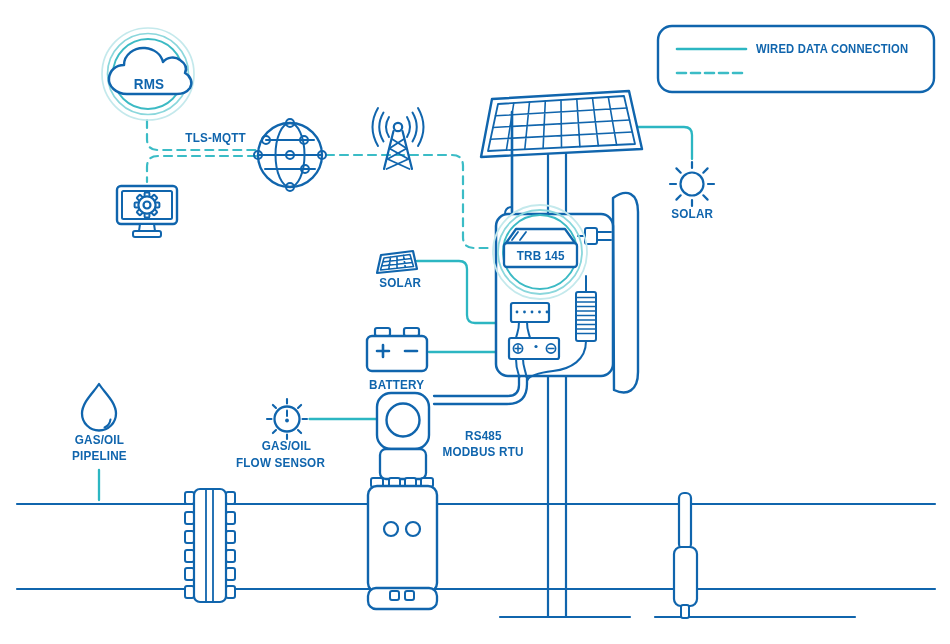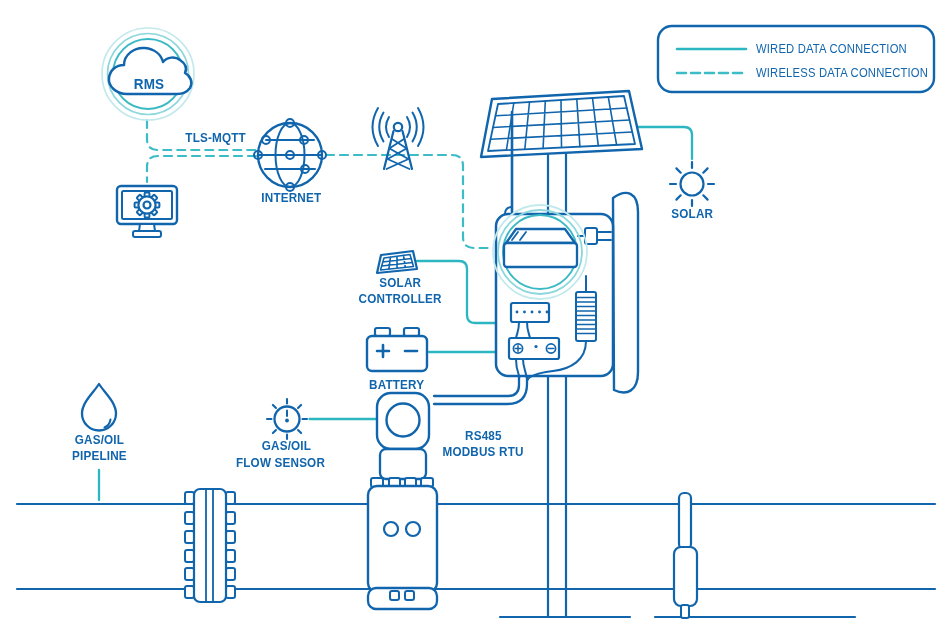--- a/index.html
+++ b/index.html
@@ -18,21 +18,21 @@
   .td{stroke:var(--tealdash);stroke-dasharray:8 6;}
   .wf{fill:#fff;}
   .bf{fill:var(--blue);stroke:none;}
   .r1{stroke:var(--ring1);} .r2{stroke:var(--ring2);} .r3{stroke:var(--ring3);}
   .lbl{
     position:absolute;width:240px;margin-left:-120px;text-align:center;
     color:var(--blue);font-weight:bold;font-size:13px;line-height:15px;
     letter-spacing:.2px;white-space:nowrap;
   }
   .lbl-left{
-    position:absolute;color:var(--blue);font-weight:normal;font-size:12.5px;
+    position:absolute;color:var(--blue);font-weight:bold;font-size:12.5px;
     line-height:15px;letter-spacing:.2px;white-space:nowrap;
   }
   .c{display:inline-block;transform:scaleX(.9);}
   .lbl-left .c{transform-origin:left center;}
 </style>
 </head>
 <body>
 
 <div class="stage">
 <svg width="950" height="644" viewBox="0 0 950 644">
@@ -245,26 +245,24 @@
 
   <g>
     <rect class="b" stroke-width="2.4" x="658" y="26" width="276" height="66" rx="14"></rect>
     <path class="t" stroke-width="2.6" d="M677,49 H746"></path>
     <path class="td" stroke-width="2.6" d="M677,73 H746" style="stroke-dasharray:9 5"></path>
   </g>
 </svg>
 
   <div class="lbl" style="left:149px;top:76px;font-size:15px"><span class="c">RMS</span></div>
   <div class="lbl" style="left:216px;top:130px"><span class="c">TLS-MQTT</span></div>
-  <div class="lbl" style="left:291px;top:190px"><span class="c">INTERNET</span></div>
   <div class="lbl" style="left:692px;top:206px"><span class="c">SOLAR</span></div>
+  <div class="lbl" style="left:540.5px;top:248px;font-size:13px"><span class="c">TRB 145</span></div>
   <div class="lbl" style="left:400px;top:275px"><span class="c">SOLAR</span></div>
-  <div class="lbl" style="left:400px;top:291px"><span class="c">CONTROLLER</span></div>
   <div class="lbl" style="left:397px;top:377px"><span class="c">BATTERY</span></div>
   <div class="lbl" style="left:483px;top:428px"><span class="c">RS485</span></div>
   <div class="lbl" style="left:483px;top:444px"><span class="c">MODBUS RTU</span></div>
   <div class="lbl" style="left:99px;top:432px"><span class="c">GAS/OIL</span></div>
   <div class="lbl" style="left:99px;top:448px"><span class="c">PIPELINE</span></div>
   <div class="lbl" style="left:286px;top:438px"><span class="c">GAS/OIL</span></div>
   <div class="lbl" style="left:280px;top:455px"><span class="c">FLOW SENSOR</span></div>
   <div class="lbl-left" style="left:756px;top:42px"><span class="c">WIRED DATA CONNECTION</span></div>
-  <div class="lbl-left" style="left:756px;top:66px"><span class="c">WIRELESS DATA CONNECTION</span></div>
 </div>
 
 </body></html>

